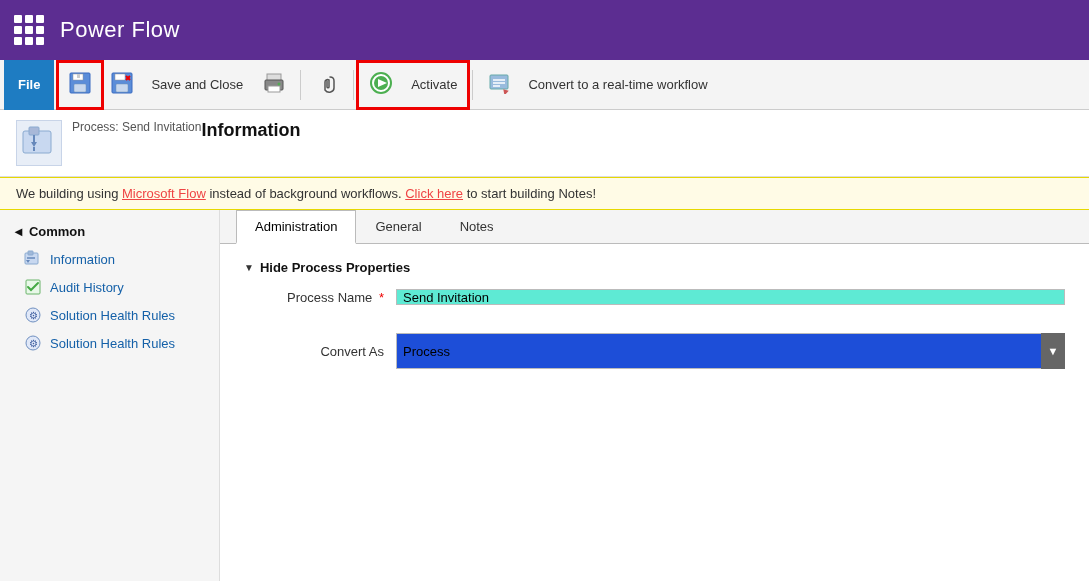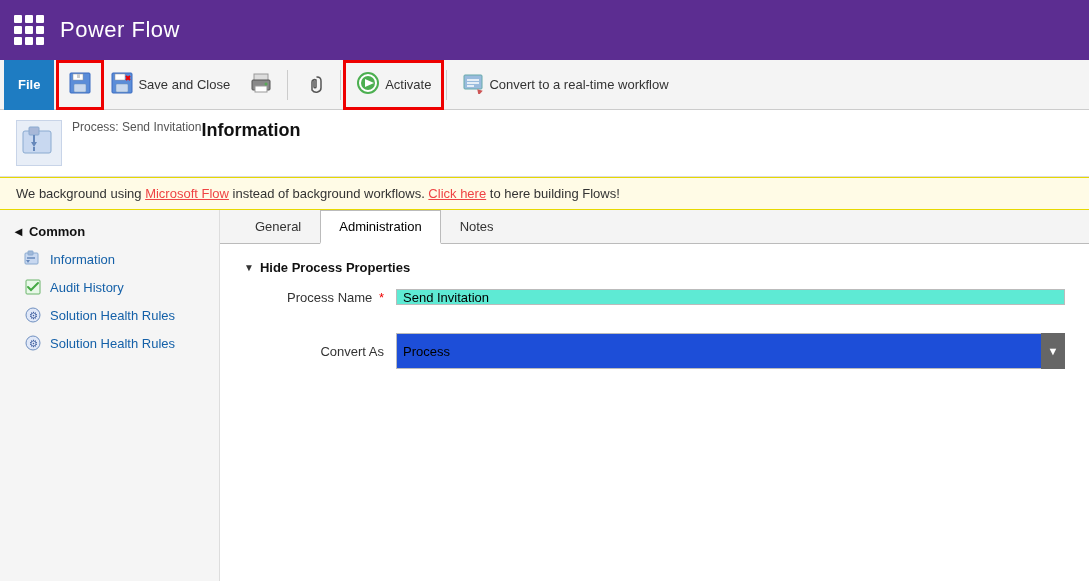--- a/index.html
+++ b/index.html
@@ -41,21 +41,21 @@
       font-weight: 600;
       padding: 10px 14px;
       border: none;
       cursor: pointer;
       height: 50px;
       margin-right: 4px;
     }
     .toolbar-btn {
       display: flex;
       align-items: center;
-      gap: 5px;
+      gap: 18px;
       padding: 4px 8px;
       background: transparent;
       border: 1px solid transparent;
       cursor: pointer;
       height: 42px;
       font-size: 13px;
       color: #333;
     }
     .toolbar-separator { width: 1px; height: 30px; background: #ccc; margin: 0 4px; }
 
@@ -350,21 +350,21 @@
       <line x1="13" y1="22" x2="13" y2="26" stroke="#6688bb" stroke-width="2"></line>
     </svg>
   </div>
   <div class="page-header-text">
     <span class="page-header-breadcrumb">Process: Send Invitation</span>
     <span class="page-header-title">Information</span>
   </div>
 </div>
 
 <div class="warning-banner">
-  <span>We background using </span><a>Microsoft Flow</a><span> instead of background workflows. </span><a>Click here</a><span> to here building Flows!</span>
+  <span>We building using </span><a>Microsoft Flow</a><span> instead of background workflows. </span><a>Click here</a><span> to start building Notes!</span>
 </div>
 
 <div class="main-layout">
 
   <div class="sidebar">
     <div class="sidebar-section-header">
       <span>◄</span>
       <span>Common</span>
     </div>
 
@@ -407,25 +407,25 @@
           <text x="5" y="13" font-size="10" fill="#4060a0">⚙</text>
         </svg>
       </span>
       <span>Solution Health Rules</span>
     </div>
   </div>
 
   <div class="content-area">
 
     <div class="tabs">
+      <div class="tab active">
+        <span>Administration</span>
+      </div>
       <div class="tab">
         <span>General</span>
-      </div>
-      <div class="tab active">
-        <span>Administration</span>
       </div>
       <div class="tab">
         <span>Notes</span>
       </div>
     </div>
 
     <div class="form-area">
       <div class="section-header">
         <span class="collapse-arrow">▼</span>
         <span>Hide Process Properties</span>

